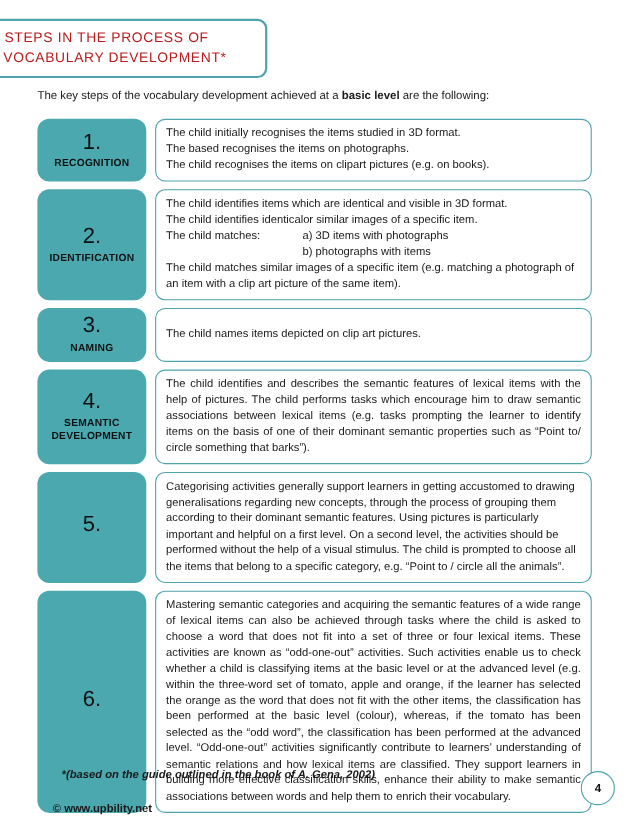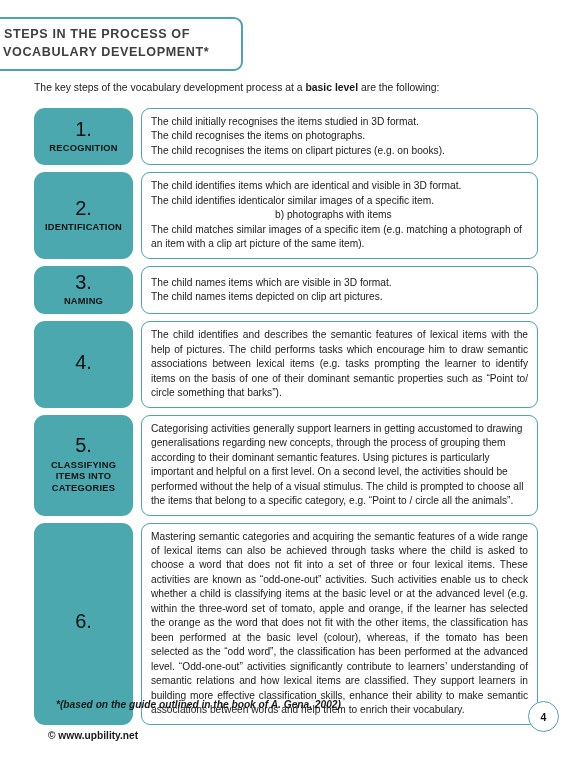--- a/index.html
+++ b/index.html
@@ -23,24 +23,24 @@
     top: 17px;
     width: 253px;
     box-sizing: border-box;
     border: 2px solid #4FA3AC;
     border-radius: 9px;
     padding: 7px 10px 7px 12px;
     background: #ffffff;
   }
   .title-line {
     font-size: 12.6px;
-    font-weight: bold;
+    font-weight: normal;
     letter-spacing: 0.6px;
     line-height: 1.42;
-    color: #404040;
+    color: #b91c1c;
     white-space: nowrap;
   }
   .title-line.l2 { text-indent: -1px; }
 
   
   .subtitle {
     position: absolute;
     left: 34px;
     top: 81px;
     font-size: 10.4px;
@@ -150,76 +150,79 @@
   }
 </style>
 </head>
 <body>
 
 <div class="title-box">
   <div class="title-line l1">STEPS IN THE PROCESS OF</div>
   <div class="title-line l2">VOCABULARY DEVELOPMENT*</div>
 </div>
 
-<div class="subtitle"><span>The key steps of the vocabulary development process at a </span><b>basic level</b><span> are the following:</span></div>
+<div class="subtitle"><span>The key steps of the vocabulary development achieved at a </span><b>basic level</b><span> are the following:</span></div>
 
 <div class="steps">
 
   <div class="step-row">
     <div class="step-label" style="border-radius:11px;">
       <div class="step-num">1.</div>
       <div class="step-name">RECOGNITION</div>
     </div>
     <div class="step-body">
       <p>The child initially recognises the items studied in 3D format.</p>
-      <p>The child recognises the items on photographs.</p>
+      <p>The based recognises the items on photographs.</p>
       <p>The child recognises the items on clipart pictures (e.g. on books).</p>
     </div>
   </div>
 
   <div class="step-row">
     <div class="step-label">
       <div class="step-num">2.</div>
       <div class="step-name">IDENTIFICATION</div>
     </div>
     <div class="step-body">
       <p>The child identifies items which are identical and visible in 3D format.</p>
       <p>The child identifies identicalor similar images of a specific item.</p>
+      <p class="match-line">
+          <span class="match-lead">The child matches:</span>
+          <span>a) 3D items with photographs</span>
+        </p>
       <p class="match-line">
           <span class="match-lead"></span>
           <span>b) photographs with items</span>
         </p>
       <p>The child matches similar images of a specific item (e.g. matching a photograph of an item with a clip art picture of the same item).</p>
     </div>
   </div>
 
   <div class="step-row">
     <div class="step-label">
       <div class="step-num">3.</div>
       <div class="step-name">NAMING</div>
     </div>
     <div class="step-body">
-      <p>The child names items which are visible in 3D format.</p>
       <p>The child names items depicted on clip art pictures.</p>
     </div>
   </div>
 
   <div class="step-row">
     <div class="step-label">
       <div class="step-num">4.</div>
+      <div class="step-name">SEMANTIC DEVELOPMENT</div>
     </div>
     <div class="step-body">
       <p class="just">The child identifies and describes the semantic features of lexical items with the help of pictures. The child performs tasks which encourage him to draw semantic associations between lexical items (e.g. tasks prompting the learner to identify items on the basis of one of their dominant semantic properties such as “Point to/ circle something that barks”).</p>
     </div>
   </div>
 
   <div class="step-row">
     <div class="step-label">
       <div class="step-num">5.</div>
-      <div class="step-name">CLASSIFYING ITEMS INTO CATEGORIES</div>
     </div>
     <div class="step-body">
       <p>Categorising activities generally support learners in getting accustomed to drawing generalisations regarding new concepts, through the process of grouping them according to their dominant semantic features. Using pictures is particularly important and helpful on a first level. On a second level, the activities should be performed without the help of a visual stimulus. The child is prompted to choose all the items that belong to a specific category, e.g. “Point to / circle all the animals”.</p>
     </div>
   </div>
 
   <div class="step-row">
     <div class="step-label">
       <div class="step-num">6.</div>
     </div>

